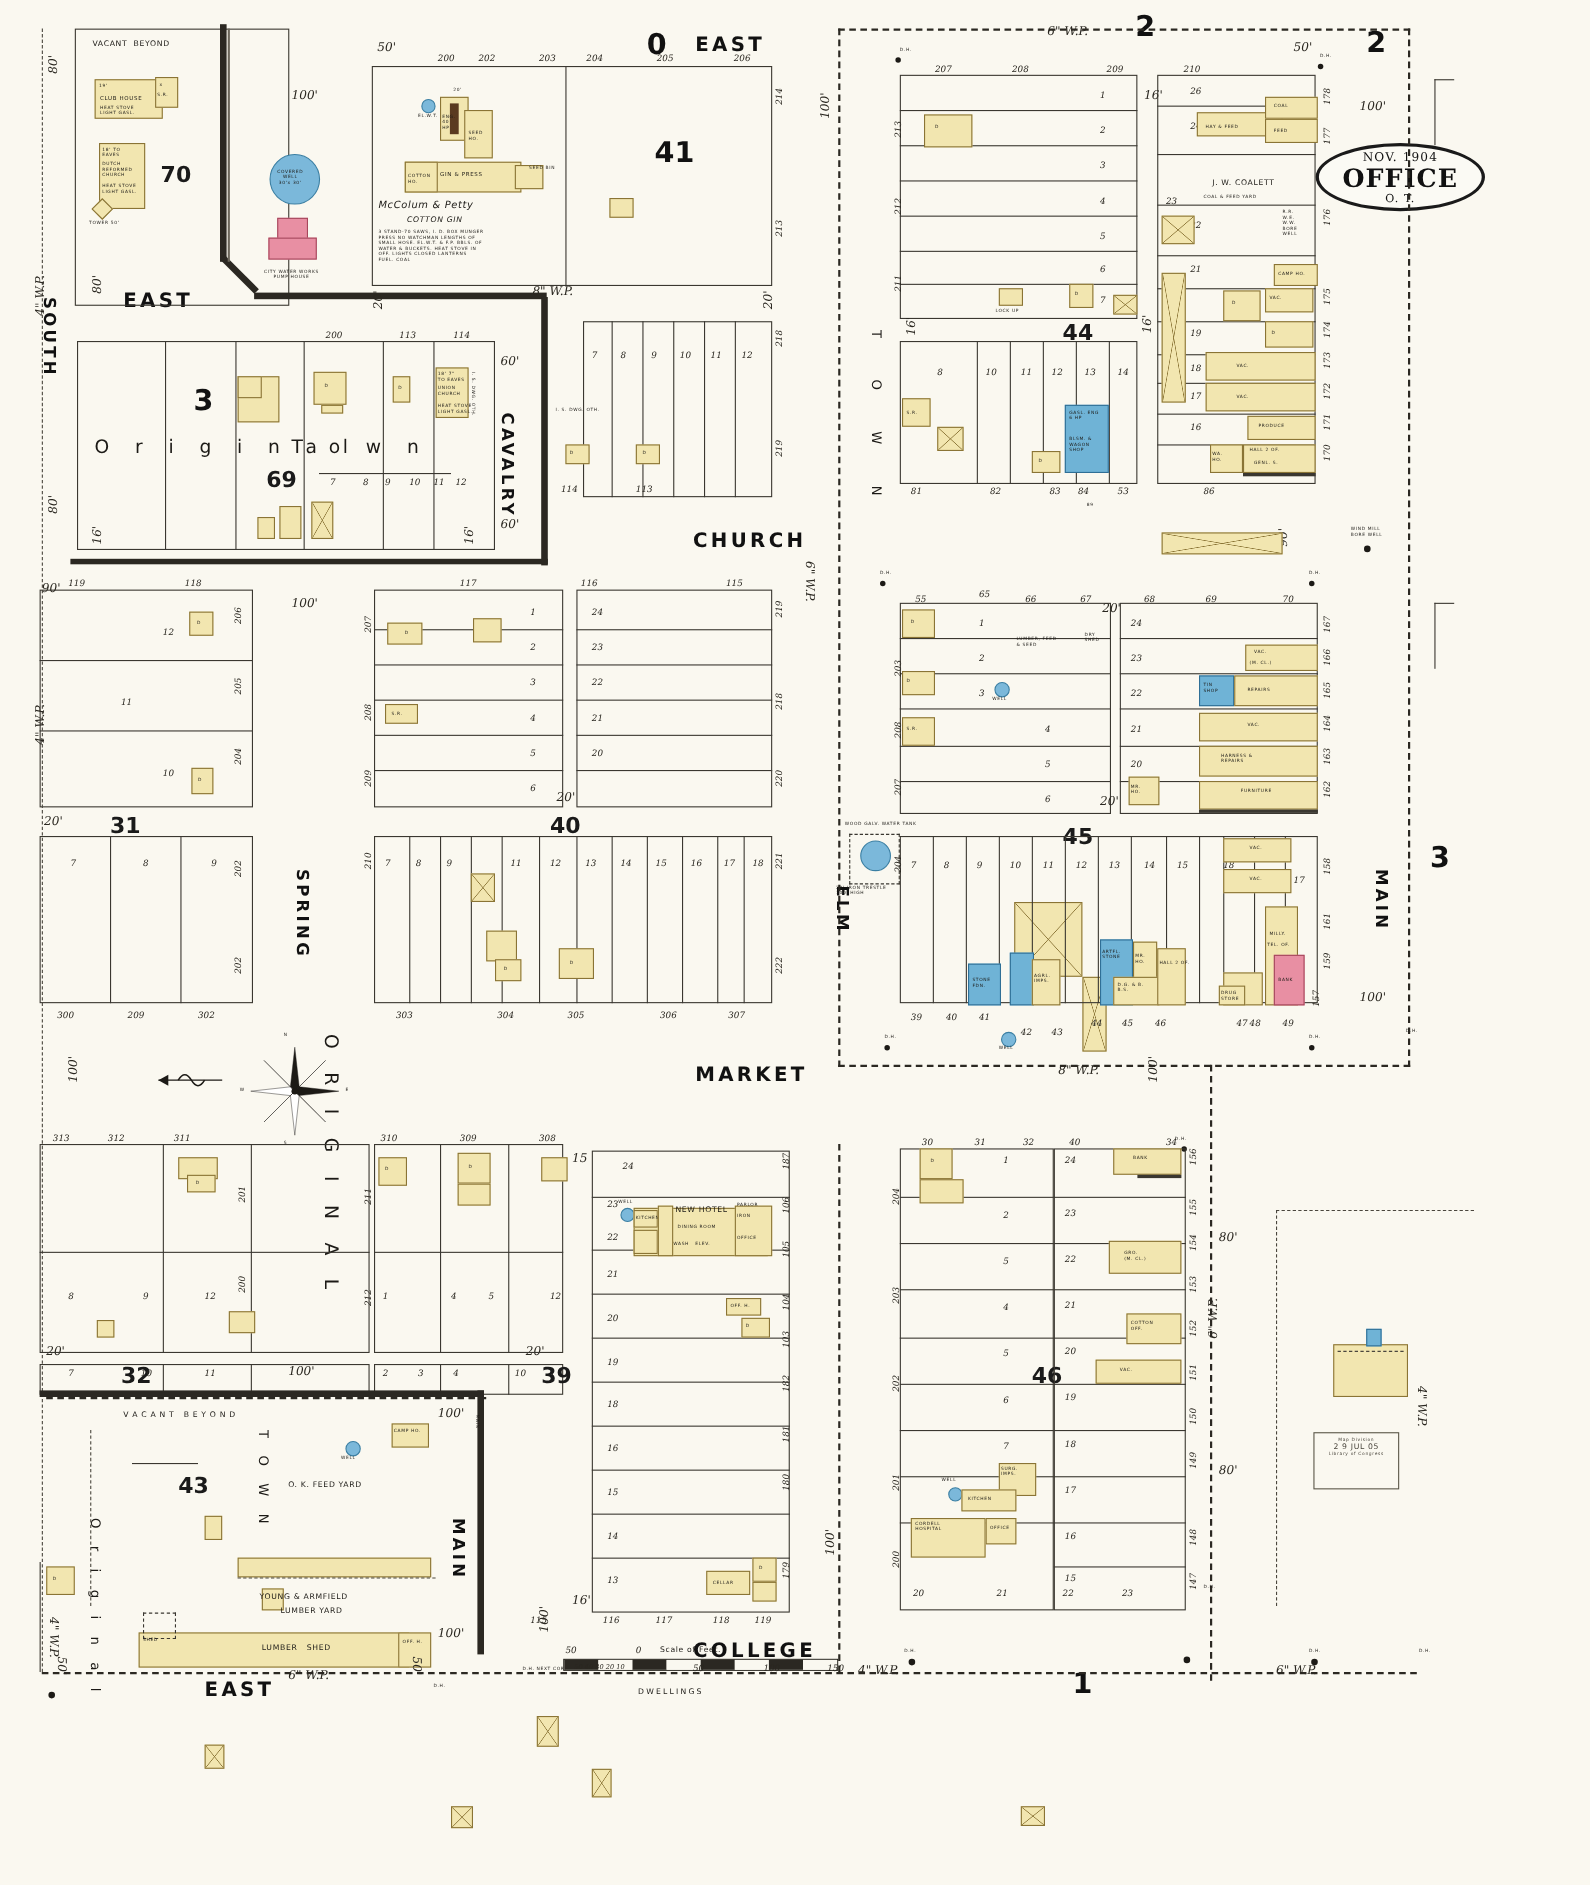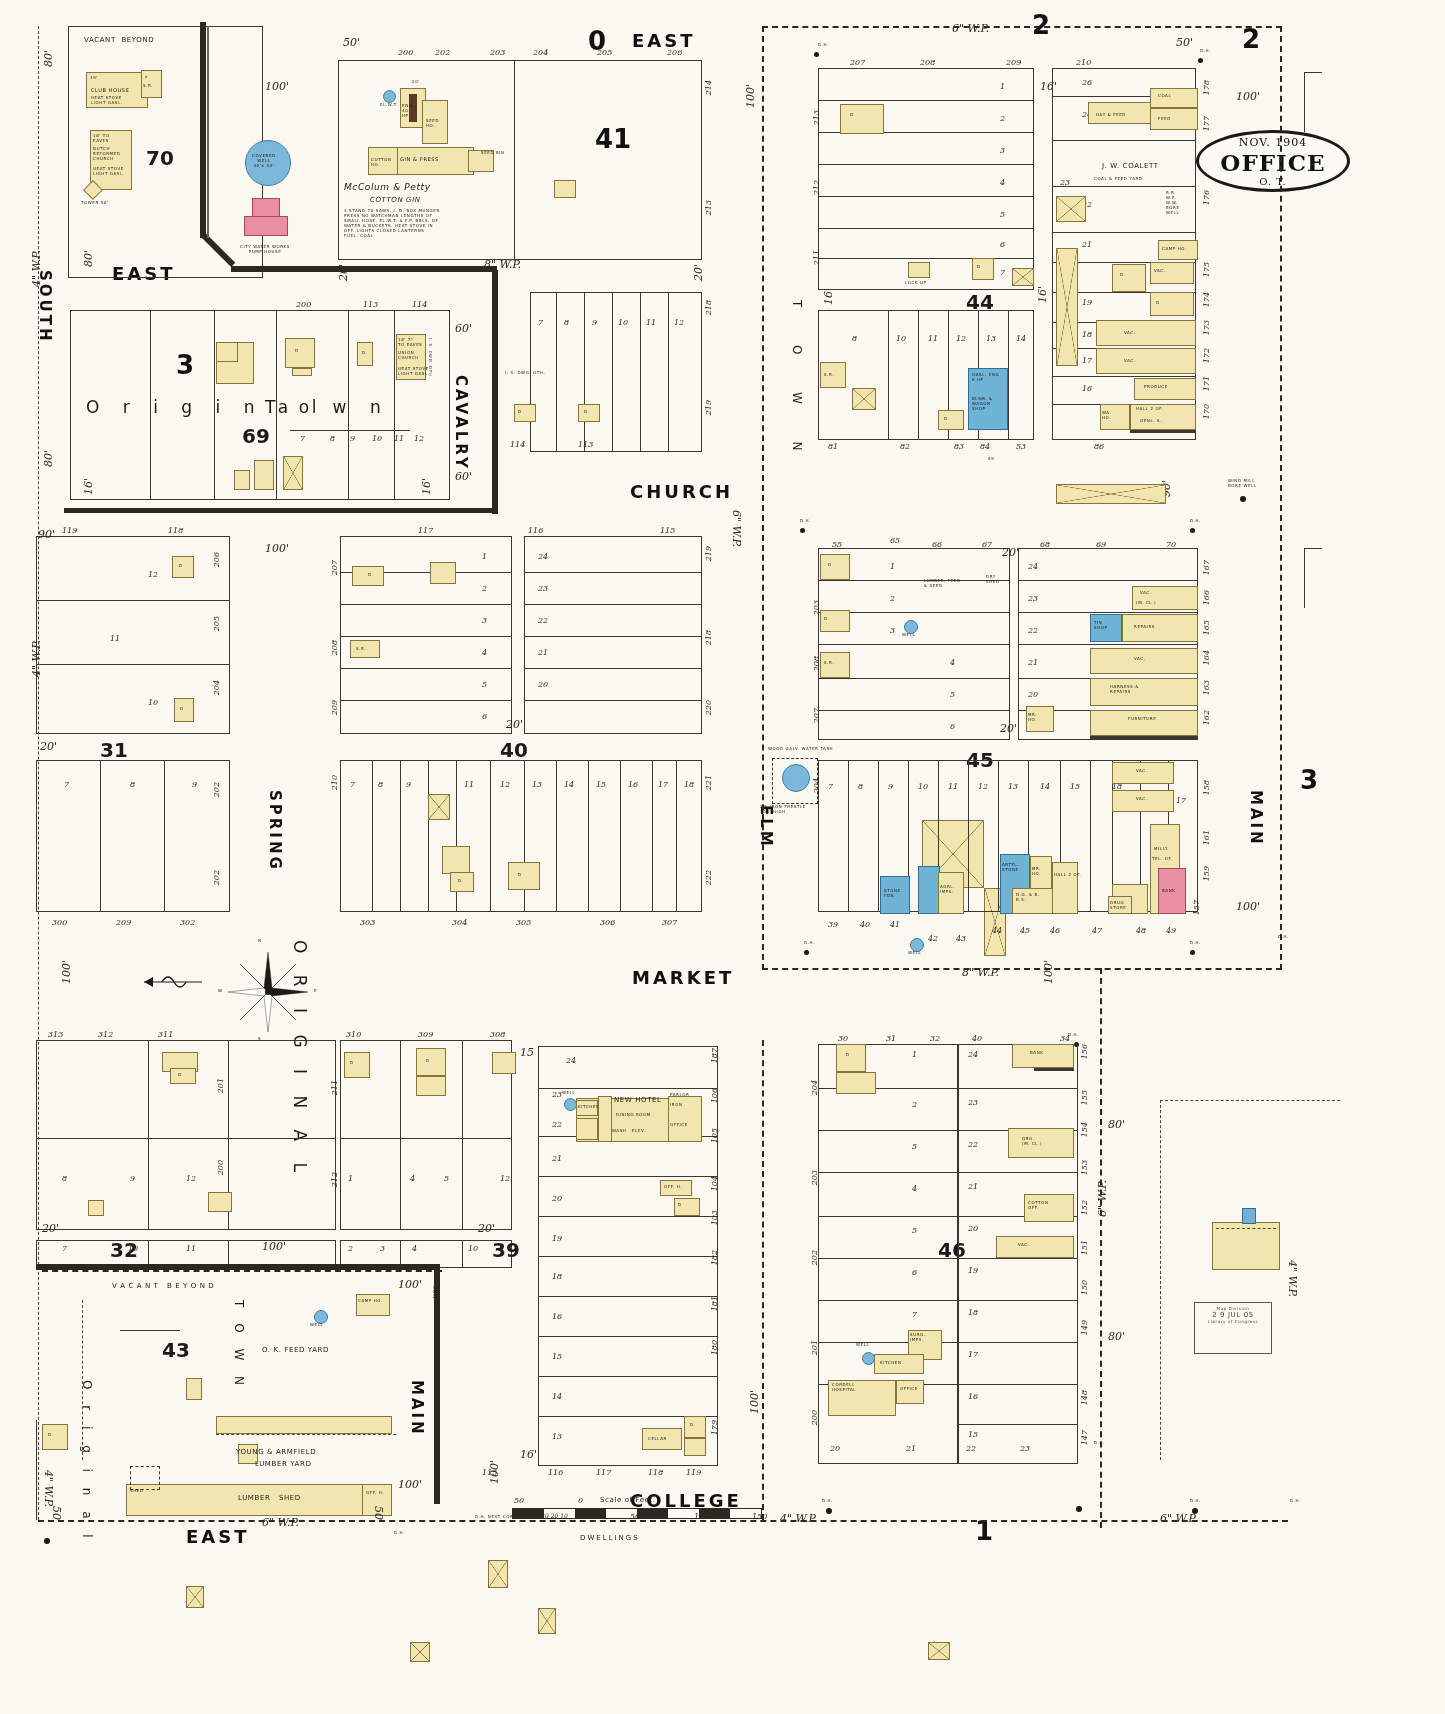--- a/index.html
+++ b/index.html
@@ -746,21 +746,21 @@
 STORE</div>
 
   <div class="abs lotnum" style="left:828px;top:920px;">39</div>
   <div class="abs lotnum" style="left:860px;top:920px;">40</div>
   <div class="abs lotnum" style="left:890px;top:920px;">41</div>
   <div class="abs lotnum" style="left:928px;top:934px;">42</div>
   <div class="abs lotnum" style="left:956px;top:934px;">43</div>
   <div class="abs lotnum" style="left:992px;top:926px;">44</div>
   <div class="abs lotnum" style="left:1020px;top:926px;">45</div>
   <div class="abs lotnum" style="left:1050px;top:926px;">46</div>
-  <div class="abs lotnum" style="left:1092px;top:926px;">47</div>
+  <div class="abs lotnum" style="left:1124px;top:926px;">47</div>
   <div class="abs lotnum" style="left:1136px;top:926px;">48</div>
   <div class="abs lotnum" style="left:1166px;top:926px;">49</div>
   <div class="abs lotnumv" style="left:1202px;top:780px;">158</div>
   <div class="abs lotnumv" style="left:1202px;top:830px;">161</div>
   <div class="abs lotnumv" style="left:1202px;top:866px;">159</div>
   <div class="abs lotnumv" style="left:1192px;top:900px;">157</div>
   <div class="abs well" style="left:910px;top:938px;width:12px;height:12px;"></div>
   <div class="abs hand xtiny" style="left:908px;top:950px;">WELL</div>
 
   <div class="abs blk" style="left:36px;top:1040px;width:300px;height:190px;"></div>

